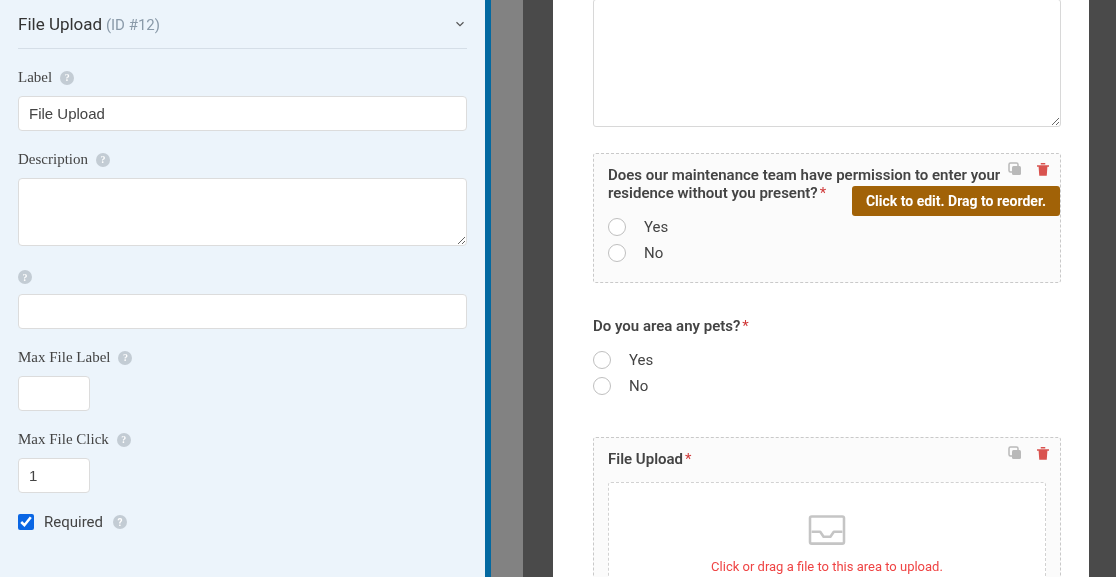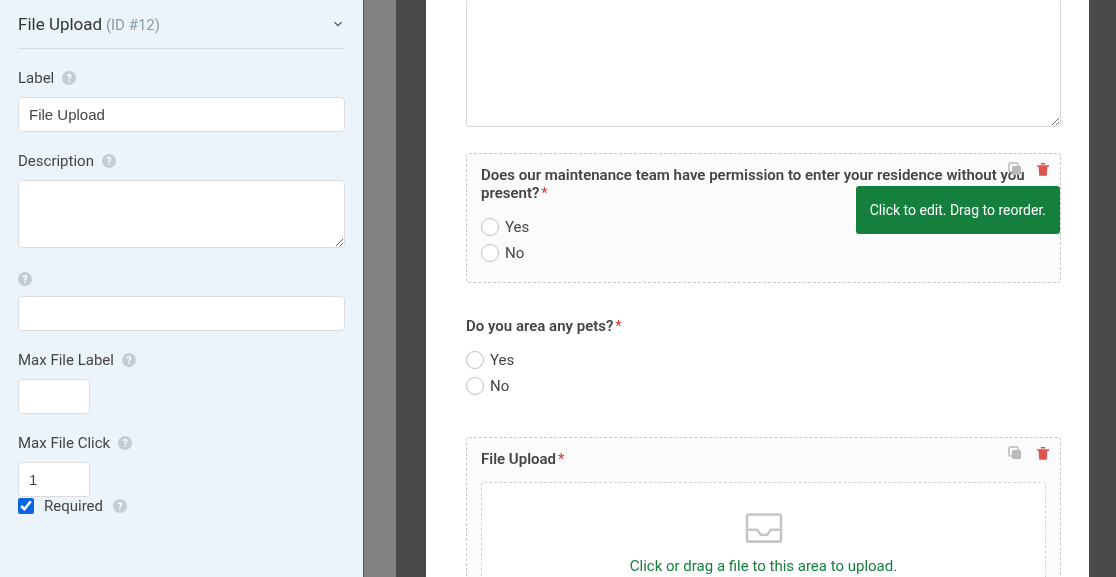--- a/index.html
+++ b/index.html
@@ -8,23 +8,23 @@
     font-size: 15px;
     color: #444;
     background: #fff;
     width: 1116px;
     height: 577px;
     overflow: hidden;
     position: relative;
   }
   .app { display: flex; width: 100%; height: 100%; }
   .sidebar {
-    width: 364px;
+    width: 491px;
     background: #ecf4fb;
-    border-right: 1px solid #0369a1;
+    border-right: 6px solid #0369a1;
     padding: 0 18px 1px 18px;
     overflow: hidden;
   }
   .panel-header {
     display: flex;
     align-items: center;
     justify-content: space-between;
     padding: 14px 0 14px 0;
     border-bottom: 1px solid #d5dee7;
   }
@@ -43,20 +43,21 @@
     stroke-width: 2;
   }
   .field-group { margin-top: 20px; }
   .field-label-row {
     display: flex;
     align-items: center;
     gap: 8px;
     margin-bottom: 10px;
     color: #444;
     font-size: 15px;
+    font-family: Liberation Serif, serif;
   }
   .help-icon {
     width: 14px; height: 14px;
     border-radius: 50%;
     background: #c3ccd4;
     color: #fff;
     display: inline-flex;
     align-items: center;
     justify-content: center;
     font-size: 10px;
@@ -70,20 +71,21 @@
     padding: 8px 10px;
     font-size: 15px;
     color: #444;
   }
   .textarea-input { height: 68px; resize: both; }
   .small-input { width: 72px; }
   .checkbox-row {
     display: flex;
     align-items: center;
     gap: 10px;
+    margin-top: 20px;
   }
   .checkbox {
     width: 16px; height: 16px;
     accent-color: #0a66e4;
   }
   .gap-col {
     width: 32px;
     background: #828282;
   }
   .gap-col2 {
@@ -125,21 +127,21 @@
   .q-label {
     font-weight: 600;
     color: #444;
     font-size: 15px;
   }
   .req-star { color: #d03a3a; margin-left: 2px; }
   .radio-set { margin-top: 12px; }
   .radio-row {
     display: flex;
     align-items: flex-start;
-    gap: 6px;
+    gap: 18px;
     padding: 4px 0;
   }
   .radio-circle {
     width: 18px; height: 18px;
     border: 1px solid #bfbfbf;
     border-radius: 50%;
     background: #fff;
   }
   .block-actions {
     position: absolute;
@@ -149,26 +151,27 @@
     gap: 10px;
     align-items: center;
   }
   .act-icon { width: 18px; height: 18px; }
   .act-icon.dup { fill: #b9b9b9; }
   .act-icon.del { fill: #d9534f; }
   .tooltip {
     position: absolute;
     top: 32px;
     right: 0;
-    background: #15803d;
+    background: #a16207;
     color: #fff;
     font-size: 14px;
-    padding: 16px 14px;
+    padding: 7px 14px;
     border-radius: 3px;
     white-space: nowrap;
+    font-weight: bold;
   }
   .upload-block {
     margin-top: 22px;
     padding: 12px 14px 16px 14px;
     border: 1px dashed #c9c9c9;
     background: #fbfbfb;
     border-radius: 3px;
     position: relative;
   }
   .upload-zone {
@@ -177,21 +180,21 @@
     background: #fff;
     border-radius: 3px;
     height: 122px;
     display: flex;
     flex-direction: column;
     align-items: center;
     justify-content: center;
     gap: 12px;
   }
   .upload-icon { width: 42px; height: 34px; fill: #c5c5c5; }
-  .upload-text { color: #15803d; font-size: 15px; }
+  .upload-text { color: #ef4444; font-size: 13px; }
 </style>
 </head>
 <body>
 
 <div class="app">
 
   <div class="sidebar">
     <div class="panel-header">
       <div>
         <span class="panel-title">File Upload</span>

